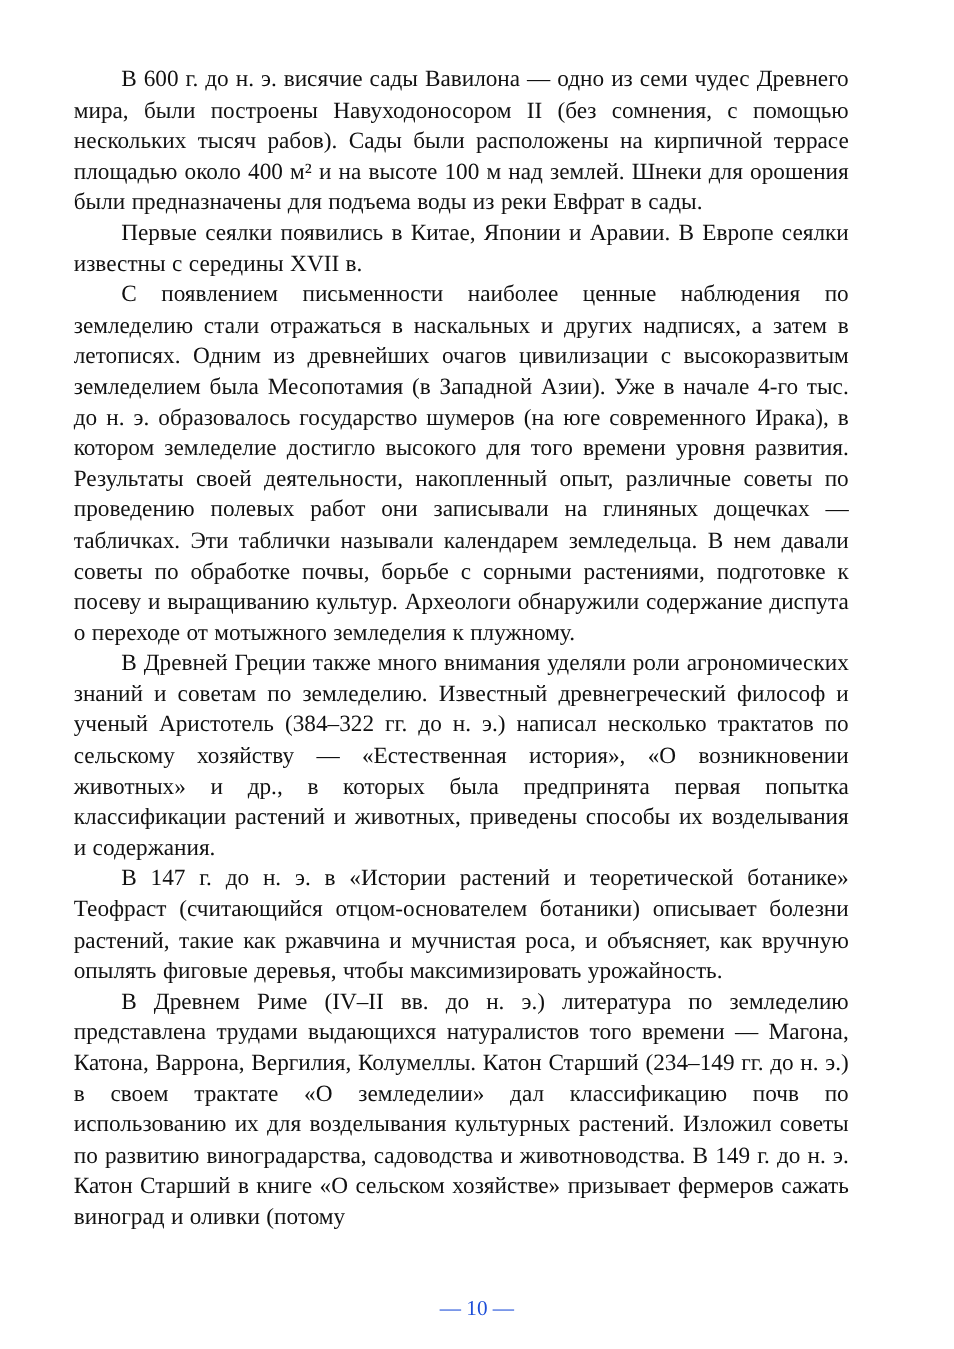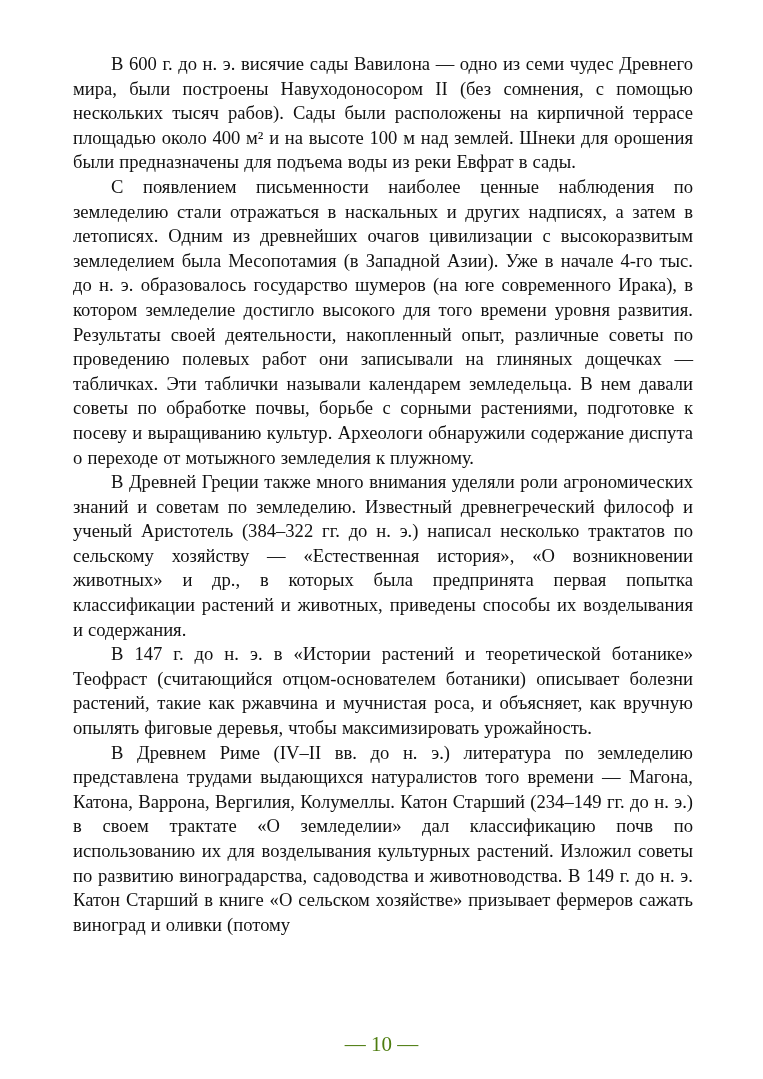--- a/index.html
+++ b/index.html
@@ -12,47 +12,48 @@
     width: 763px;
     height: 1079px;
     background: #ffffff;
     overflow: hidden;
     font-family: "Liberation Serif", "DejaVu Serif", serif;
     color: #111111;
   }
   .content {
     position: absolute;
     top: 52px;
-    left: 73px;
+    left: 59px;
     width: 620px;
     font-size: 18.6px;
     line-height: 24.6px;
     text-align: justify;
   }
   .content p {
     margin: 0;
     padding: 0;
     text-indent: 38px;
     word-spacing: 0.5px;
   }
   .page-number {
     position: absolute;
     bottom: 22px;
     left: 0;
     width: 100%;
     text-align: center;
-    font-size: 21px;
-    color: #4d7c0f;
+    font-size: 17px;
+    color: #1d4ed8;
   }
 </style>
 </head>
 <body>
 
 <div class="page">
   <div class="content">
     <p>В 600 г. до н. э. висячие сады Вавилона — одно из семи чудес Древнего мира, были построены Навуходоносором II (без сомнения, с помощью нескольких тысяч рабов). Сады были расположены на кирпичной террасе площадью около 400 м² и на высоте 100 м над землей. Шнеки для орошения были предназначены для подъема воды из реки Евфрат в сады.</p>
+    <p>Первые сеялки появились в Китае, Японии и Аравии. В Европе сеялки известны с середины XVII в.</p>
     <p>С появлением письменности наиболее ценные наблюдения по земледелию стали отражаться в наскальных и других надписях, а затем в летописях. Одним из древнейших очагов цивилизации с высокоразвитым земледелием была Месопотамия (в Западной Азии). Уже в начале 4-го тыс. до н. э. образовалось государство шумеров (на юге современного Ирака), в котором земледелие достигло высокого для того времени уровня развития. Результаты своей деятельности, накопленный опыт, различные советы по проведению полевых работ они записывали на глиняных дощечках — табличках. Эти таблички называли календарем земледельца. В нем давали советы по обработке почвы, борьбе с сорными растениями, подготовке к посеву и выращиванию культур. Археологи обнаружили содержание диспута о переходе от мотыжного земледелия к плужному.</p>
     <p>В Древней Греции также много внимания уделяли роли агрономических знаний и советам по земледелию. Известный древнегреческий философ и ученый Аристотель (384–322 гг. до н. э.) написал несколько трактатов по сельскому хозяйству — «Естественная история», «О возникновении животных» и др., в которых была предпринята первая попытка классификации растений и животных, приведены способы их возделывания и содержания.</p>
     <p>В 147 г. до н. э. в «Истории растений и теоретической ботанике» Теофраст (считающийся отцом-основателем ботаники) описывает болезни растений, такие как ржавчина и мучнистая роса, и объясняет, как вручную опылять фиговые деревья, чтобы максимизировать урожайность.</p>
     <p>В Древнем Риме (IV–II вв. до н. э.) литература по земледелию представлена трудами выдающихся натуралистов того времени — Магона, Катона, Варрона, Вергилия, Колумеллы. Катон Старший (234–149 гг. до н. э.) в своем трактате «О земледелии» дал классификацию почв по использованию их для возделывания культурных растений. Изложил советы по развитию виноградарства, садоводства и животноводства. В 149 г. до н. э. Катон Старший в книге «О сельском хозяйстве» призывает фермеров сажать виноград и оливки (потому</p>
   </div>
   <div class="page-number">— 10 —</div>
 </div>
 
 </body></html>

